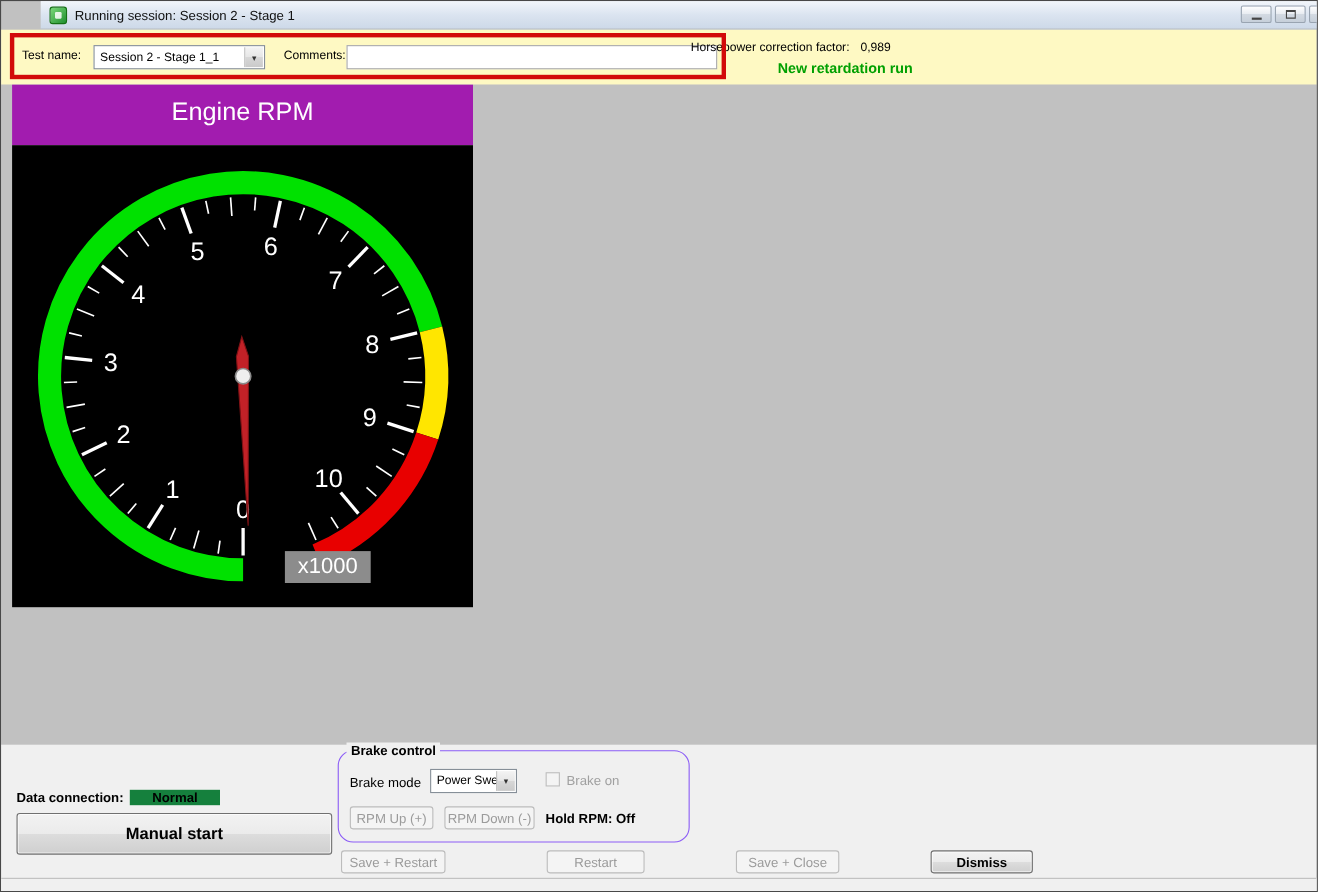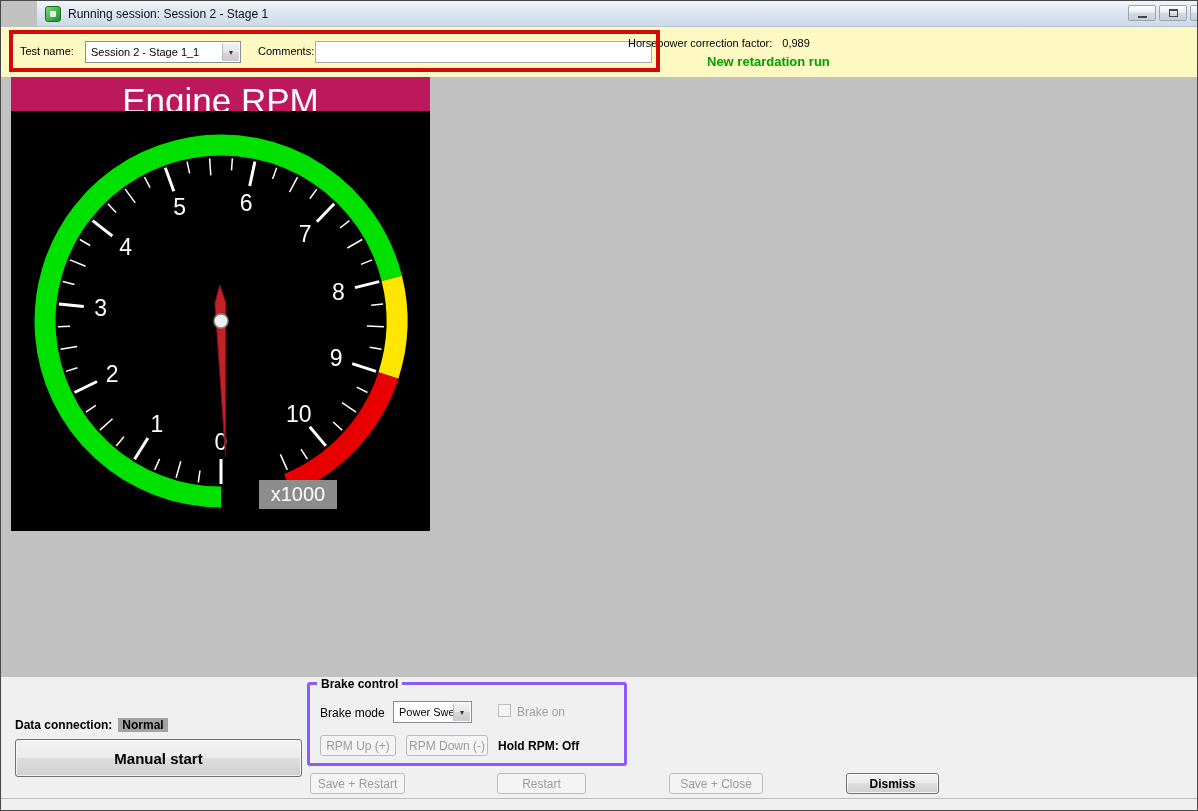--- a/index.html
+++ b/index.html
@@ -40,45 +40,45 @@
   .lbl-comments { position: absolute; left: 257px; top: 18px; }
   .input-comments { position: absolute; left: 314px; top: 14px; width: 337px; height: 22px;
     border: 1px solid #a9a9a9; background: #fff; font-size: 12px; padding: 0 4px; font-family: inherit; }
   .hp-line { position: absolute; left: 627px; top: 10px; font-size: 11px; color: #000; }
   .hp-value { margin-left: 10px; }
   .run-status { position: absolute; left: 665px; top: 27px; font-size: 13px; font-weight: bold; color: #00a000; padding-left: 41px; }
 
   
   .canvas { position: absolute; top: 76px; left: 0; width: 100%; height: 600px; background: #c1c1c1; }
   .gauge-panel { position: absolute; left: 10px; top: 0; width: 419px; height: 469px; }
-  .gauge-header { height: 34px; background: #be185d; color: #fff; font-size: 35px;
+  .gauge-header { height: 55px; background: #a21caf; color: #fff; font-size: 23px;
     text-align: center; line-height: 48px; }
   .gauge-body { position: relative; height: 420px; background: #000; }
   .multiplier { position: absolute; left: 248px; top: 369px; width: 78px; height: 29px;
     background: #8c8c8c; color: #fff; font-size: 20px; text-align: center; line-height: 29px; }
 
   
   .bottom-panel { position: absolute; top: 676px; left: 0; width: 100%; height: 135px; background: #f0f0f0; }
   .status-line { position: absolute; left: 14px; top: 5px; font-size: 25px; color: #000; }
   .status-value { color: #ff0000; margin-left: 8px; }
   .dataconn-line { position: absolute; left: 14px; top: 41px; font-size: 12px; font-weight: bold; color: #000; }
-  .dataconn-badge { background: #a3a3a3; color: #000; padding: 0 4px; margin-left: 6px; font-weight: bold; }
+  .dataconn-badge { background: #15803d; color: #000; padding: 0 20px; margin-left: 6px; font-weight: bold; }
 
   .btn { position: absolute; border: 1px solid #707070; border-radius: 3px;
     background: linear-gradient(to bottom, #f2f2f2, #ebebeb 50%, #dddddd 50%, #cfcfcf);
     box-shadow: inset 0 0 0 1px rgba(255,255,255,.7);
     font-size: 12px; font-family: inherit; color: #000;
     display: flex; align-items: center; justify-content: center; cursor: default; outline: none; padding: 0; }
   .btn.disabled { color: #9b9b9b; background: #f4f4f4; border-color: #bcbcbc; box-shadow: none; }
   .btn.bold { font-weight: bold; }
   .btn.focused { border-color: #3c7fb1; box-shadow: inset 0 0 0 1px #8ecdf0, 0 0 2px #8ecdf0;
     background: linear-gradient(to bottom, #eef7fd, #ddf1fc 50%, #d0eafa 50%, #bfe2f6); }
   .manual-start { left: 14px; top: 62px; width: 287px; height: 38px; font-size: 15px; font-weight: bold; }
 
-  .groupbox { position: absolute; top: 5px; height: 84px; border: 3px solid #8b5cf6; border-radius: 3px; padding-left: 12px; }
+  .groupbox { position: absolute; top: 5px; height: 84px; border: 1px solid #8b5cf6; border-radius: 14px; padding-left: 12px; }
   .gb-brake { left: 306px; width: 320px; }
   .gb-setup { left: 632px; width: 307px; }
   .gb-label { position: absolute; top: -8px; left: 7px; background: #f0f0f0; padding: 0 4px;
     font-size: 12px; font-weight: bold; line-height: 14px; white-space: nowrap; }
 
   .brake-mode-lbl { position: absolute; left: 10px; top: 21px; font-size: 12px; }
   .combo-brake { position: absolute; left: 83px; top: 16px; width: 79px; height: 22px; }
   .checkbox { position: absolute; left: 188px; top: 19px; width: 13px; height: 13px;
     border: 1px solid #bdbdbd; background: #f4f4f4; }
   .brake-on-lbl { position: absolute; left: 207px; top: 20px; font-size: 12px; color: #a0a0a0; }

